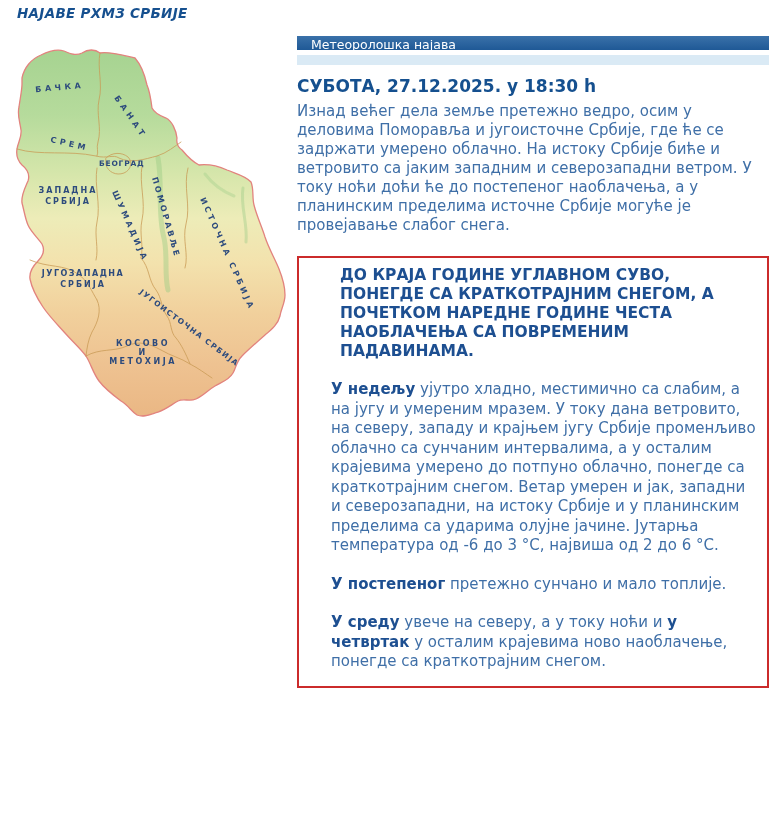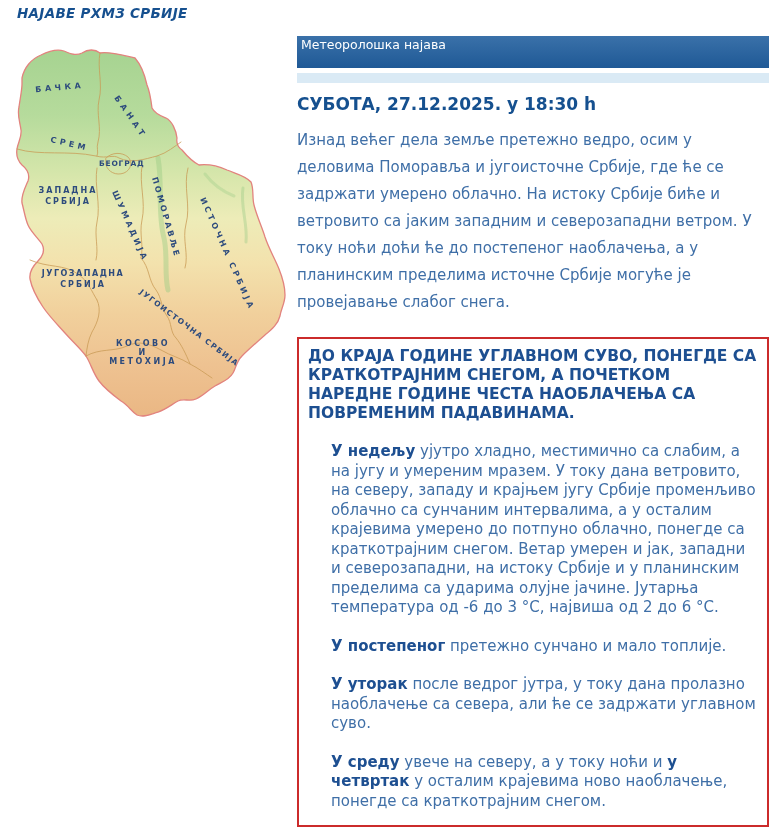--- a/index.html
+++ b/index.html
@@ -13,36 +13,36 @@
     font-size:13.5px;font-weight:bold;color:#16508f;letter-spacing:.3px;font-style:italic;
   }
   .map-wrap{position:absolute;left:0;top:46px;width:290px;height:376px;}
   .map-wrap svg{display:block;}
   .map-label{
     fill:#2d4b7d;font-family:"DejaVu Sans","Liberation Sans",sans-serif;
     font-weight:bold;font-size:8px;
   }
   .right-col{position:absolute;left:297px;top:36px;width:472px;}
   .section-bar{
-    height:32px;line-height:17px;background:linear-gradient(#3a71a9,#1f5996);
-    color:#ffffff;font-size:12.5px;padding-left:4px;
+    height:14px;line-height:17px;background:linear-gradient(#3a71a9,#1f5996);
+    color:#ffffff;font-size:12.5px;padding-left:14px;
   }
   .sub-strip{height:10px;background:#daeaf5;margin-top:5px;}
   .date-heading{
     margin-top:11px;font-size:17px;font-weight:bold;color:#15508f;
   }
   .intro{
-    margin-top:13px;font-size:15px;line-height:27px;color:#3f6fa7;
+    margin-top:6px;font-size:15px;line-height:19px;color:#3f6fa7;
   }
   .alert-box{
     margin-top:21px;border:2px solid #cb2b2b;background:#ffffff;
     padding:8px 9px 14px 9px;
   }
   .alert-headline{
-    font-size:15.5px;font-weight:bold;color:#1d4f91;line-height:19px;
+    font-size:15.5px;font-weight:bold;color:#1d4f91;line-height:19px;margin-left:32px;
   }
   .alert-par{
     margin-top:19px;font-size:15px;line-height:19.5px;color:#3f6fa7;margin-left:23px;
   }
   .lead{font-weight:bold;color:#1d4f91;}
 </style>
 </head>
 <body>
 
 <div class="page-title">НАЈАВЕ РХМЗ СРБИЈЕ</div>
@@ -155,18 +155,17 @@
 
   <div class="intro">Изнад већег дела земље претежно ведро, осим у деловима Поморавља и југоисточне Србије, где ће се задржати умерено облачно. На истоку Србије биће и ветровито са јаким западним и северозападни ветром. У току ноћи доћи ће до постепеног наоблачења, а у планинским пределима источне Србије могуће је провејавање слабог снега.</div>
 
   <div class="alert-box">
     <div class="alert-headline">ДО КРАЈА ГОДИНЕ УГЛАВНОМ СУВО, ПОНЕГДЕ СА КРАТКОТРАЈНИМ СНЕГОМ, А ПОЧЕТКОМ НАРЕДНЕ ГОДИНЕ ЧЕСТА НАОБЛАЧЕЊА СА ПОВРЕМЕНИМ ПАДАВИНАМА.</div>
 
     <div class="alert-par"><span class="lead">У недељу</span><span> ујутро хладно, местимично са слабим, а на југу и умереним мразем. У току дана ветровито, на северу, западу и крајњем југу Србије променљиво облачно са сунчаним интервалима, а у осталим крајевима умерено до потпуно облачно, понегде са краткотрајним снегом. Ветар умерен и јак, западни и северозападни, на истоку Србије и у планинским пределима са ударима олујне јачине. Јутарња температура од -6 до 3 °C, највиша од 2 до 6 °C.</span></div>
 
     <div class="alert-par"><span class="lead">У постепеног</span><span> претежно сунчано и мало топлије.</span></div>
 
-    <div class="alert-par"><span class="lead">У уторак</span><span> после ведрог јутра, у току дана пролазно наоблачење са севера, али ће се задржати углавном суво.</span></div>
 
     <div class="alert-par"><span class="lead">У среду</span><span> увече на северу, а у току ноћи и </span><span class="lead">у четвртак</span><span> у осталим крајевима ново наоблачење, понегде са краткотрајним снегом.</span></div>
 
   </div>
 </div>
 
 </body></html>

